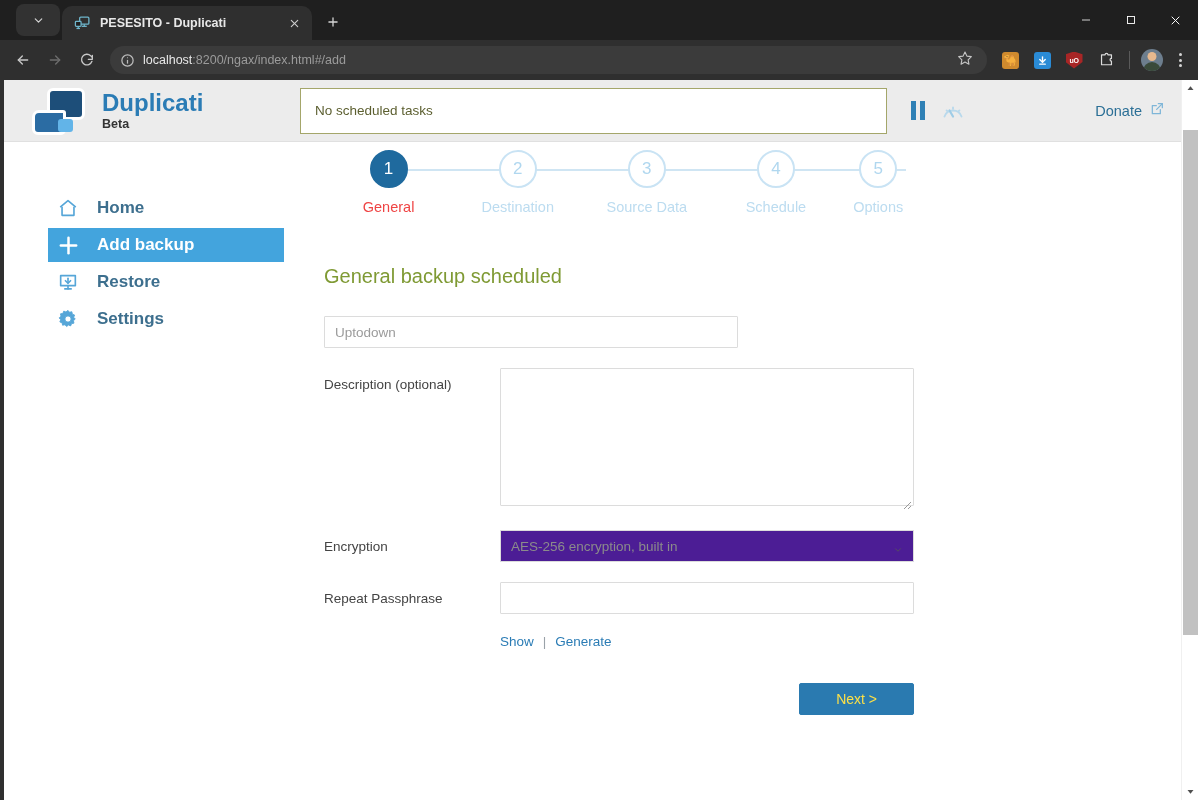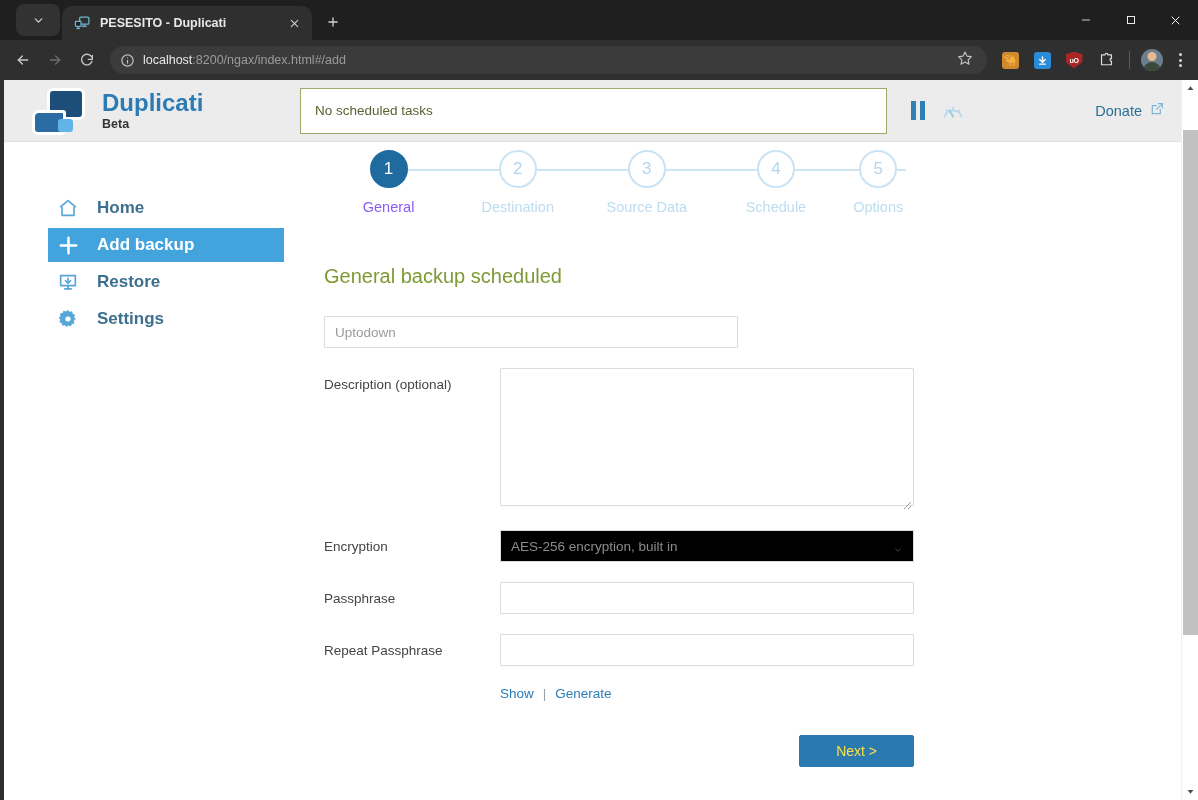--- a/index.html
+++ b/index.html
@@ -172,42 +172,42 @@
     display: flex; align-items: center; justify-content: center;
     font-size: 17px; color: #b0d7ef; background: #fff; position: relative; z-index: 2;
   }
   .step.active .circle { background: #1f6a9e; border-color: #1f6a9e; color: #fff; }
   .step .bar {
     position: absolute; left: 50%; top: 19px; width: 130px; height: 2px;
     background: #cfe5f3; z-index: 1;
   }
   .step:last-child .bar { display: none; }
   .step-label { margin-top: 11px; font-size: 14.5px; color: #bcdcf0; white-space: nowrap; }
-  .step.active .step-label { color: #8b5cf6; }
+  .step.active .step-label { color: #ef4444; }
 
   .form-area { margin-top: 50px; padding-left: 4px; }
   .section-title { font-size: 20px; color: #7f9a34; margin-bottom: 28px; }
   .frow { display: flex; align-items: flex-start; margin-bottom: 20px; }
   .flabel { width: 176px; flex: 0 0 176px; font-size: 13.5px; color: #444; padding-top: 9px; }
   .fctl { width: 414px; flex: 0 0 414px; }
   .inp {
     width: 414px; height: 32px; border: 1px solid #dcdcdc; background: #fff;
     font-size: 13.5px; color: #9b9b9b; padding: 0 10px; font-family: inherit;
     outline: none; border-radius: 1px;
   }
   .ta {
     width: 414px; height: 138px; border: 1px solid #dcdcdc; background: #fff;
     font-size: 13.5px; color: #555; padding: 8px 10px; font-family: inherit;
     outline: none; resize: none; position: relative; border-radius: 1px;
   }
   .ta-wrap { position: relative; width: 414px; }
   .ta-grip { position: absolute; right: 2px; bottom: 2px; width: 12px; height: 12px; pointer-events:none;}
   .sel-wrap { position: relative; width: 414px; }
   .sel {
-    width: 414px; height: 32px; border: 1px solid #dcdcdc; background: #000000;
+    width: 414px; height: 32px; border: 1px solid #dcdcdc; background: #4c1d95;
     font-size: 13.5px; color: #8b8b8b; padding: 0 28px 0 10px; font-family: inherit;
     outline: none; appearance: none; -webkit-appearance: none; border-radius: 1px;
   }
   .sel-chev { position: absolute; right: 10px; top: 11px; pointer-events: none; }
   .links { margin-left: 176px; margin-top: 6px; font-size: 13.5px; color: #2b7cb5; display: flex; gap: 9px; }
   .links .sep { color: #9aa2a8; }
   .btn-row { margin-top: 34px; width: 594px; display: flex; justify-content: flex-end; padding-right: 4px;}
   .btn-next {
     background: #2a7ab0; color: #fde047; border: 1px solid #2a7ab0; font-size: 14px;
     padding: 7px 36px; font-family: Liberation Sans, sans-serif; border-radius: 2px; cursor: pointer;
@@ -499,26 +499,20 @@
                   </select>
                   <span class="sel-chev">
                     <svg width="12" height="10" viewBox="0 0 24 24" fill="none" stroke="#555" stroke-width="2" stroke-linecap="round" stroke-linejoin="round">
                         <polyline points="6 9 12 15 18 9"></polyline>
                       </svg>
                   </span>
                 </div>
               </div>
             </div>
 
-            <div class="frow">
-              <div class="flabel">Passphrase</div>
-              <div class="fctl">
-                <input class="inp" type="password" style="">
-              </div>
-            </div>
 
             <div class="frow">
               <div class="flabel">Repeat Passphrase</div>
               <div class="fctl">
                 <input class="inp" type="password" style="">
               </div>
             </div>
 
             <div class="links">
               <span>Show</span>

